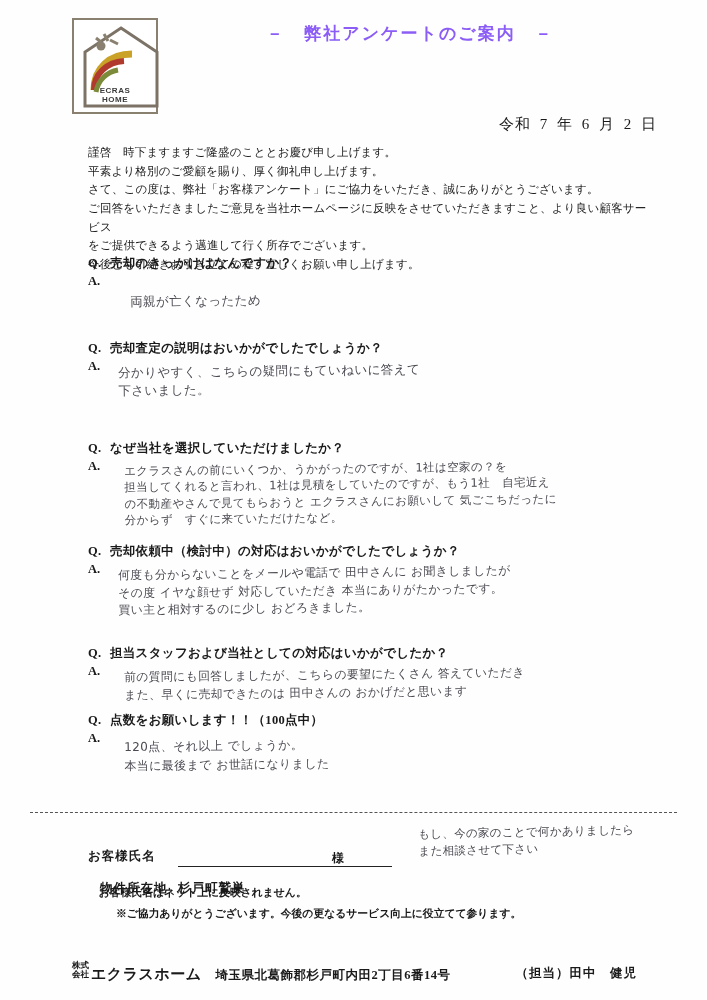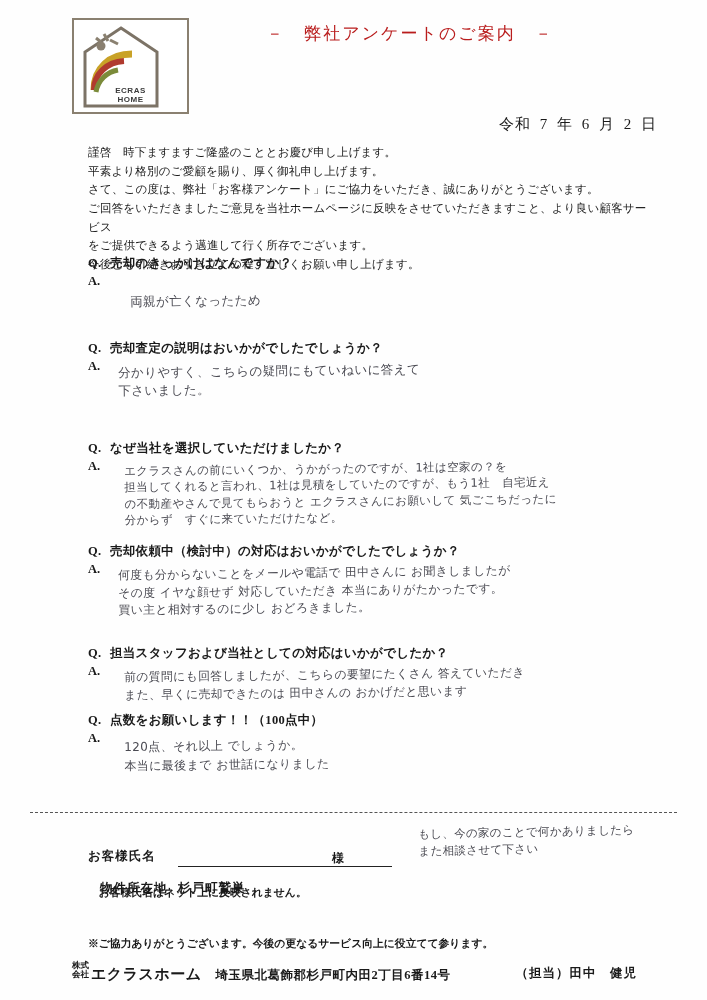--- a/index.html
+++ b/index.html
@@ -21,21 +21,21 @@
 
   
   .header {
     position: relative;
     height: 115px;
   }
   .logo {
     position: absolute;
     left: 72px;
     top: 18px;
-    width: 117px;
+    width: 86px;
     height: 96px;
     border: 2px solid #8a8070;
     background: #ffffff;
     box-sizing: border-box;
   }
   .logo svg { display: block; }
   .logo-text {
     position: absolute;
     left: 0;
     right: 0;
@@ -48,23 +48,23 @@
     color: #3b3b3b;
     line-height: 1.15;
   }
   .doc-title {
     position: absolute;
     left: 200px;
     top: 22px;
     width: 420px;
     text-align: center;
     font-size: 17px;
-    font-weight: normal;
+    font-weight: bold;
     letter-spacing: 2px;
-    color: #b91c1c;
+    color: #8b5cf6;
   }
 
   
   .date-line {
     position: absolute;
     right: 48px;
     top: 115px;
     font-size: 15px;
     letter-spacing: 1px;
     white-space: nowrap;
@@ -307,21 +307,21 @@
   <div class="dotted"></div>
 
   <div class="field-row" style="left:88px; top:848px;">お客様氏名</div>
   <div class="ruled" style="left:178px; top:866px; width:190px;"></div>
   <div class="sama" style="left:332px; top:850px;">様</div>
   <div class="ruled" style="left:352px; top:866px; width:40px;"></div>
 
   <div class="field-row" style="left:100px; top:880px;">物件所在地</div>
   <div class="addr-value" style="left:178px; top:880px;">杉戸町鷲巣</div>
 
-  <div class="note" style="top:935px;">※ご協力ありがとうございます。今後の更なるサービス向上に役立てて参ります。</div>
+  <div class="note" style="top:905px;margin-left:28px;">※ご協力ありがとうございます。今後の更なるサービス向上に役立てて参ります。</div>
   <div class="note" style="top:884px;">　お客様氏名はネット上に反映されません。</div>
 
   <div class="company-line">
     <span class="kabu">
       <span style="display:block">株式</span>
       <span style="display:block">会社</span>
     </span><span>エクラスホーム</span><span class="company-addr">埼玉県北葛飾郡杉戸町内田2丁目6番14号</span>
   </div>
 
   <div class="tantou">

